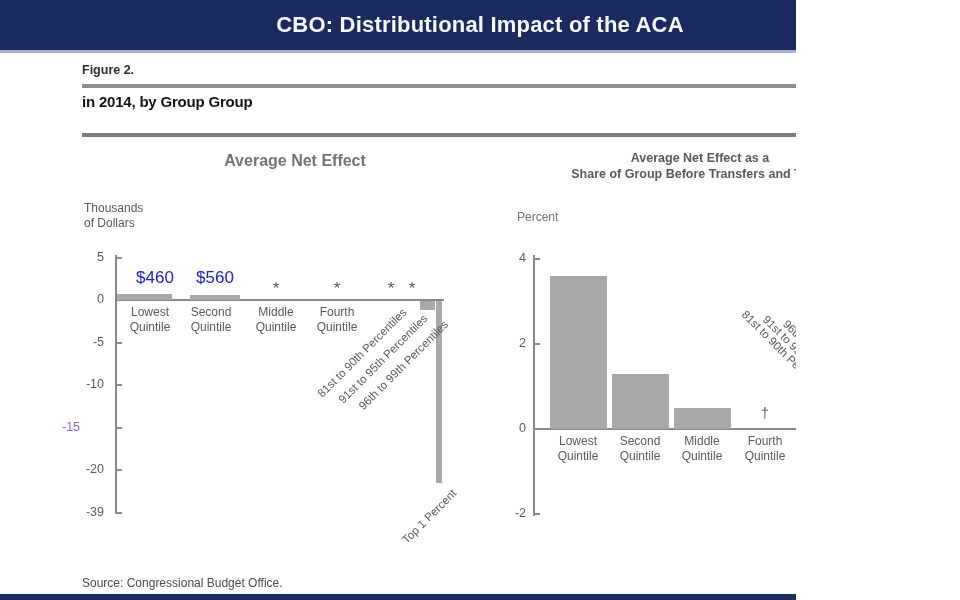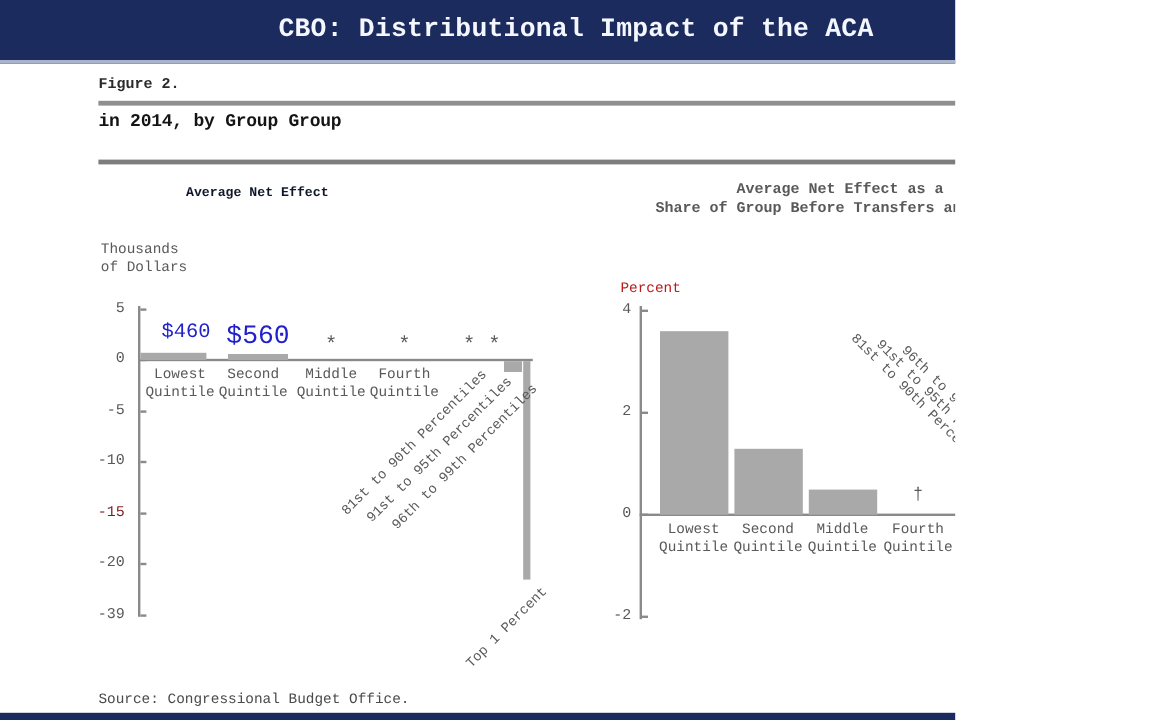--- a/index.html
+++ b/index.html
@@ -1,17 +1,17 @@
 <!DOCTYPE html>
 <html><head>
 <meta charset="utf-8">
 <style>
   html,body{margin:0;padding:0;background:#fff;}
   #stage{position:relative;width:796px;height:600px;background:#ffffff;overflow:hidden;
-         font-family:Liberation Mono, monospace;}
+         font-family:Liberation Sans, sans-serif;}
   #banner{position:absolute;left:0;top:0;width:960px;height:50px;
           border-bottom:3px solid #a9b3ca;text-align:center;}
   #banner span{display:inline-block;line-height:50px;font-size:22px;font-weight:600;
           letter-spacing:.2px;color:#f4f7ff;}
   #figure-label{position:absolute;left:82px;top:63px;font-size:12.5px;font-weight:bold;color:#2b2b2b;}
   .rule{position:absolute;left:82px;width:795px;height:4px;background:#8f8f8f;}
   #rule1{top:84px;}
   #rule2{top:133px;background:#7d7d7d;}
   #figure-title{position:absolute;left:82px;top:92px;font-size:15px;font-weight:bold;
           color:#141414;line-height:19px;letter-spacing:-0.2px;}
@@ -32,62 +32,62 @@
   </div>
 
   <div id="figure-label">Figure 2.</div>
   <div id="rule1" class="rule"></div>
   <div id="figure-title">
     <span class="tl">in 2014, by Group Group</span>
   </div>
   <div id="rule2" class="rule"></div>
 
   <div id="chart-left">
-      <div style="position: absolute; left: 155px; top: 153px; width: 280px; text-align: left; font-weight: bold; font-size: 11px; color: #0f172a; white-space: pre-line; line-height: 16px;">Average Net Effect</div>
+      <div style="position: absolute; left: 155px; top: 153px; width: 280px; text-align: center; font-weight: bold; font-size: 16px; color: #737373; white-space: pre-line; line-height: 16px;">Average Net Effect</div>
       <div style="position: absolute; left: 84px; top: 201px; width: 100px; font-size: 12px; color: rgb(89, 89, 89); white-space: pre-line; line-height: 15px;">Thousands
 of Dollars</div>
       <div style="position: absolute; left: 115px; top: 255px; width: 2px; height: 259px; background: rgb(138, 138, 138);"></div>
       <div style="position: absolute; left: 117px; top: 256.5px; width: 5px; height: 2px; background: rgb(138, 138, 138);"></div>
       <div style="position: absolute; left: 62px; top: 249.5px; width: 42px; text-align: right; font-size: 12.5px; color: rgb(89, 89, 89);">5</div>
       <div style="position: absolute; left: 117px; top: 299px; width: 5px; height: 2px; background: rgb(138, 138, 138);"></div>
       <div style="position: absolute; left: 62px; top: 292px; width: 42px; text-align: right; font-size: 12.5px; color: rgb(89, 89, 89);">0</div>
       <div style="position: absolute; left: 117px; top: 341.5px; width: 5px; height: 2px; background: rgb(138, 138, 138);"></div>
       <div style="position: absolute; left: 62px; top: 334.5px; width: 42px; text-align: right; font-size: 12.5px; color: rgb(89, 89, 89);">-5</div>
       <div style="position: absolute; left: 117px; top: 384px; width: 5px; height: 2px; background: rgb(138, 138, 138);"></div>
       <div style="position: absolute; left: 62px; top: 377px; width: 42px; text-align: right; font-size: 12.5px; color: rgb(89, 89, 89);">-10</div>
       <div style="position: absolute; left: 117px; top: 426.5px; width: 5px; height: 2px; background: rgb(138, 138, 138);"></div>
-      <div style="position: absolute; left: 62px; top: 419.5px; width: 42px; text-align: right; font-size: 12.5px; color: #7f1d1d;">-15</div>
+      <div style="position: absolute; left: 62px; top: 419.5px; width: 42px; text-align: left; font-size: 12.5px; color: #8b5cf6;">-15</div>
       <div style="position: absolute; left: 117px; top: 469px; width: 5px; height: 2px; background: rgb(138, 138, 138);"></div>
       <div style="position: absolute; left: 62px; top: 462px; width: 42px; text-align: right; font-size: 12.5px; color: rgb(89, 89, 89);">-20</div>
       <div style="position: absolute; left: 117px; top: 511.5px; width: 5px; height: 2px; background: rgb(138, 138, 138);"></div>
       <div style="position: absolute; left: 62px; top: 504.5px; width: 42px; text-align: right; font-size: 12.5px; color: rgb(89, 89, 89);">-39</div>
       <div style="position: absolute; left: 115px; top: 299px; width: 329px; height: 2px; background: rgb(138, 138, 138);"></div>
       <div style="position: absolute; left: 117px; top: 294.135px; width: 55px; height: 5.865px; background: rgb(169, 169, 169);"></div>
       <div style="position: absolute; left: 110px; top: 268px; width: 90px; text-align: center; font-size: 17px; font-weight: 500; color: rgb(33, 33, 204);">$460</div>
       <div style="position: absolute; left: 116px; top: 305px; width: 68px; text-align: center; font-size: 12px; line-height: 15px; color: rgb(89, 89, 89);">Lowest Quintile</div>
       <div style="position: absolute; left: 190px; top: 295.24px; width: 50px; height: 4.76px; background: rgb(169, 169, 169);"></div>
-      <div style="position: absolute; left: 170px; top: 268px; width: 90px; text-align: center; font-size: 22px; font-weight: 500; color: rgb(33, 33, 204);">$560</div>
+      <div style="position: absolute; left: 170px; top: 268px; width: 90px; text-align: center; font-size: 17px; font-weight: 500; color: rgb(33, 33, 204);">$560</div>
       <div style="position: absolute; left: 177px; top: 305px; width: 68px; text-align: center; font-size: 12px; line-height: 15px; color: rgb(89, 89, 89);">Second Quintile</div>
       <div style="position: absolute; left: 264px; top: 280px; width: 24px; text-align: center; font-size: 17px; line-height: 1; color: rgb(89, 89, 89);">*</div>
       <div style="position: absolute; left: 242px; top: 305px; width: 68px; text-align: center; font-size: 12px; line-height: 15px; color: rgb(89, 89, 89);">Middle Quintile</div>
       <div style="position: absolute; left: 325px; top: 280px; width: 24px; text-align: center; font-size: 17px; line-height: 1; color: rgb(89, 89, 89);">*</div>
       <div style="position: absolute; left: 303px; top: 305px; width: 68px; text-align: center; font-size: 12px; line-height: 15px; color: rgb(89, 89, 89);">Fourth Quintile</div>
       <div style="position: absolute; left: 379px; top: 280px; width: 24px; text-align: center; font-size: 17px; line-height: 1; color: rgb(89, 89, 89);">*</div>
       <div style="position: absolute; left: 400px; top: 280px; width: 24px; text-align: center; font-size: 17px; line-height: 1; color: rgb(89, 89, 89);">*</div>
       <div style="position: absolute; left: 420px; top: 301px; width: 15px; height: 8.5px; background: rgb(169, 169, 169);"></div>
       <div style="position: absolute; left: 436px; top: 301px; width: 6px; height: 181.9px; background: rgb(169, 169, 169);"></div>
       <div style="position: absolute; right: 560px; top: 306px; transform: rotate(-45deg); transform-origin: 100% 0px; white-space: nowrap; font-size: 11.5px; color: rgb(89, 89, 89);">81st to 90th Percentiles</div>
       <div style="position: absolute; right: 539px; top: 312px; transform: rotate(-45deg); transform-origin: 100% 0px; white-space: nowrap; font-size: 11.5px; color: rgb(89, 89, 89);">91st to 95th Percentiles</div>
       <div style="position: absolute; right: 518px; top: 318px; transform: rotate(-45deg); transform-origin: 100% 0px; white-space: nowrap; font-size: 11.5px; color: rgb(89, 89, 89);">96th to 99th Percentiles</div>
       <div style="position: absolute; right: 510px; top: 487px; transform: rotate(-45deg); transform-origin: 100% 0px; white-space: nowrap; font-size: 11.5px; color: rgb(89, 89, 89);">Top 1 Percent</div>
     </div>
   <div id="chart-right">
       <div style="position: absolute; left: 520px; top: 150px; width: 360px; text-align: center; font-weight: bold; font-size: 12.5px; color: rgb(89, 89, 89); white-space: pre-line; line-height: 16px;">Average Net Effect as a
 Share of Group Before Transfers and Taxes</div>
-      <div style="position: absolute; left: 517px; top: 233px; width: 90px; font-size: 12px; color: #b91c1c; white-space: pre-line; line-height: 15px;">Percent</div>
+      <div style="position: absolute; left: 517px; top: 210px; width: 90px; font-size: 12px; color: #737373; white-space: pre-line; line-height: 15px;">Percent</div>
       <div style="position: absolute; left: 533px; top: 255px; width: 2px; height: 261px; background: rgb(138, 138, 138);"></div>
       <div style="position: absolute; left: 535px; top: 258px; width: 5px; height: 2px; background: rgb(138, 138, 138);"></div>
       <div style="position: absolute; left: 484px; top: 251px; width: 42px; text-align: right; font-size: 12.5px; color: rgb(89, 89, 89);">4</div>
       <div style="position: absolute; left: 535px; top: 343px; width: 5px; height: 2px; background: rgb(138, 138, 138);"></div>
       <div style="position: absolute; left: 484px; top: 336px; width: 42px; text-align: right; font-size: 12.5px; color: rgb(89, 89, 89);">2</div>
       <div style="position: absolute; left: 535px; top: 428px; width: 5px; height: 2px; background: rgb(138, 138, 138);"></div>
       <div style="position: absolute; left: 484px; top: 421px; width: 42px; text-align: right; font-size: 12.5px; color: rgb(89, 89, 89);">0</div>
       <div style="position: absolute; left: 535px; top: 513px; width: 5px; height: 2px; background: rgb(138, 138, 138);"></div>
       <div style="position: absolute; left: 484px; top: 506px; width: 42px; text-align: right; font-size: 12.5px; color: rgb(89, 89, 89);">-2</div>
       <div style="position: absolute; left: 533px; top: 428px; width: 343px; height: 2px; background: rgb(138, 138, 138);"></div>

